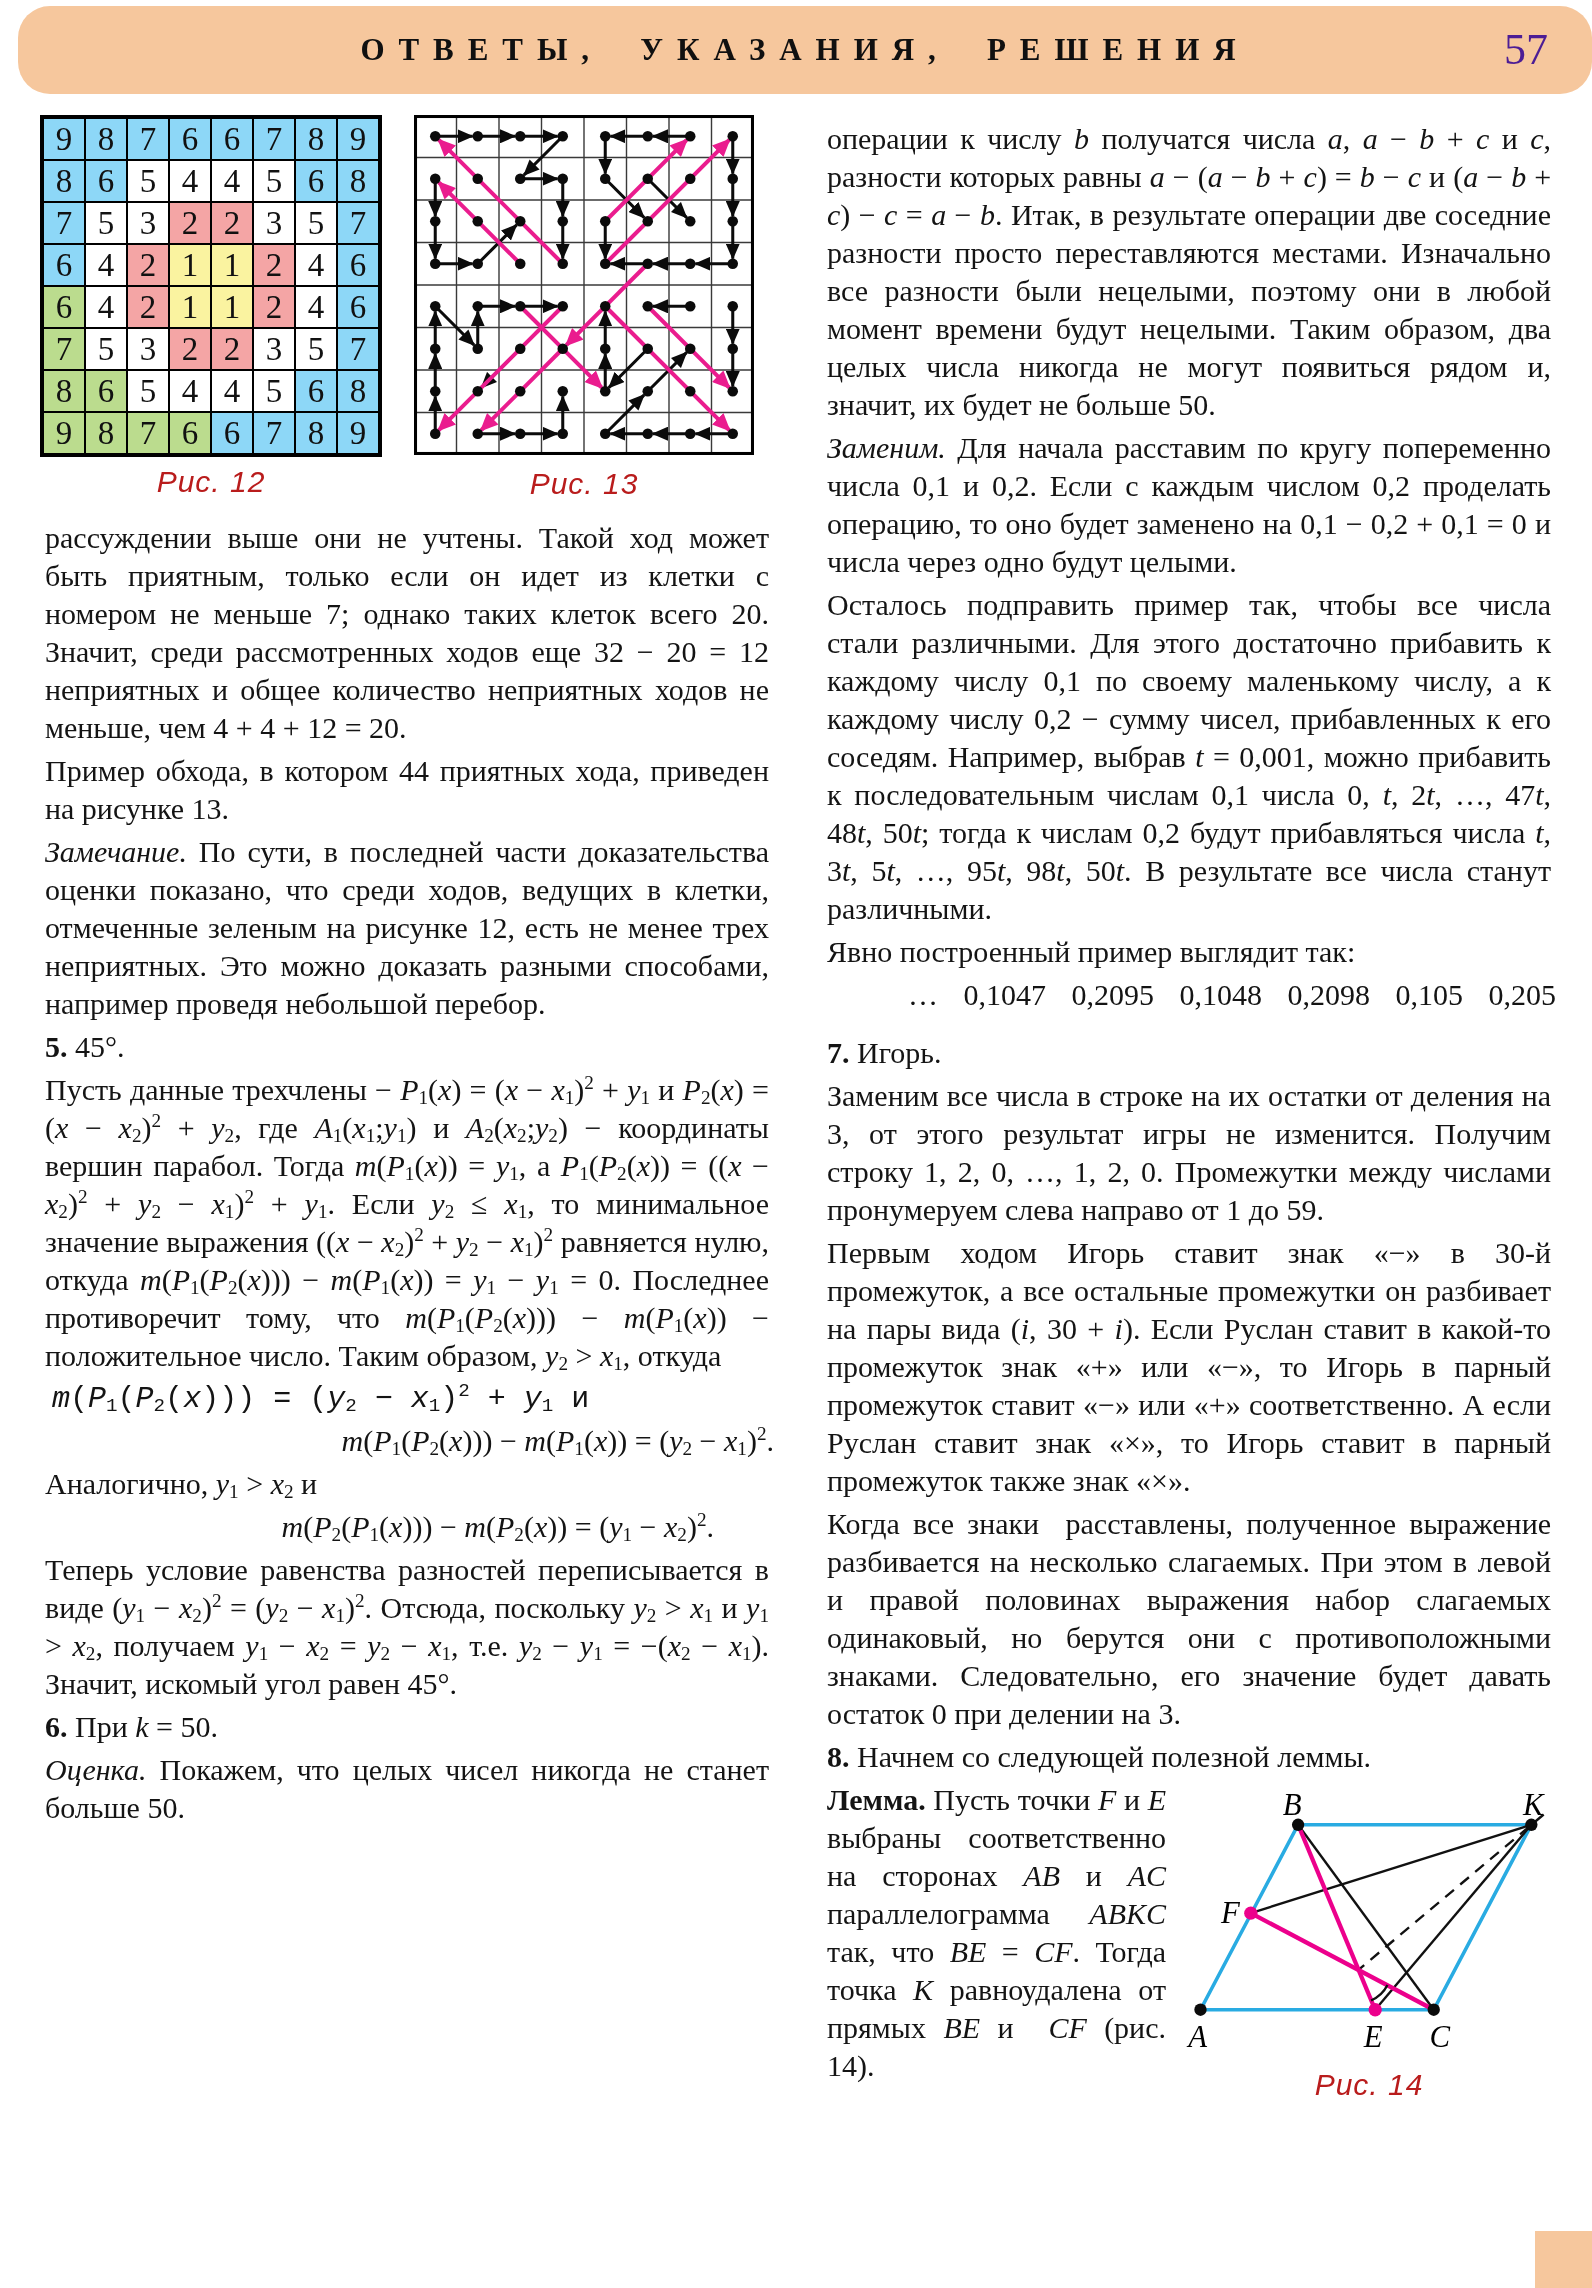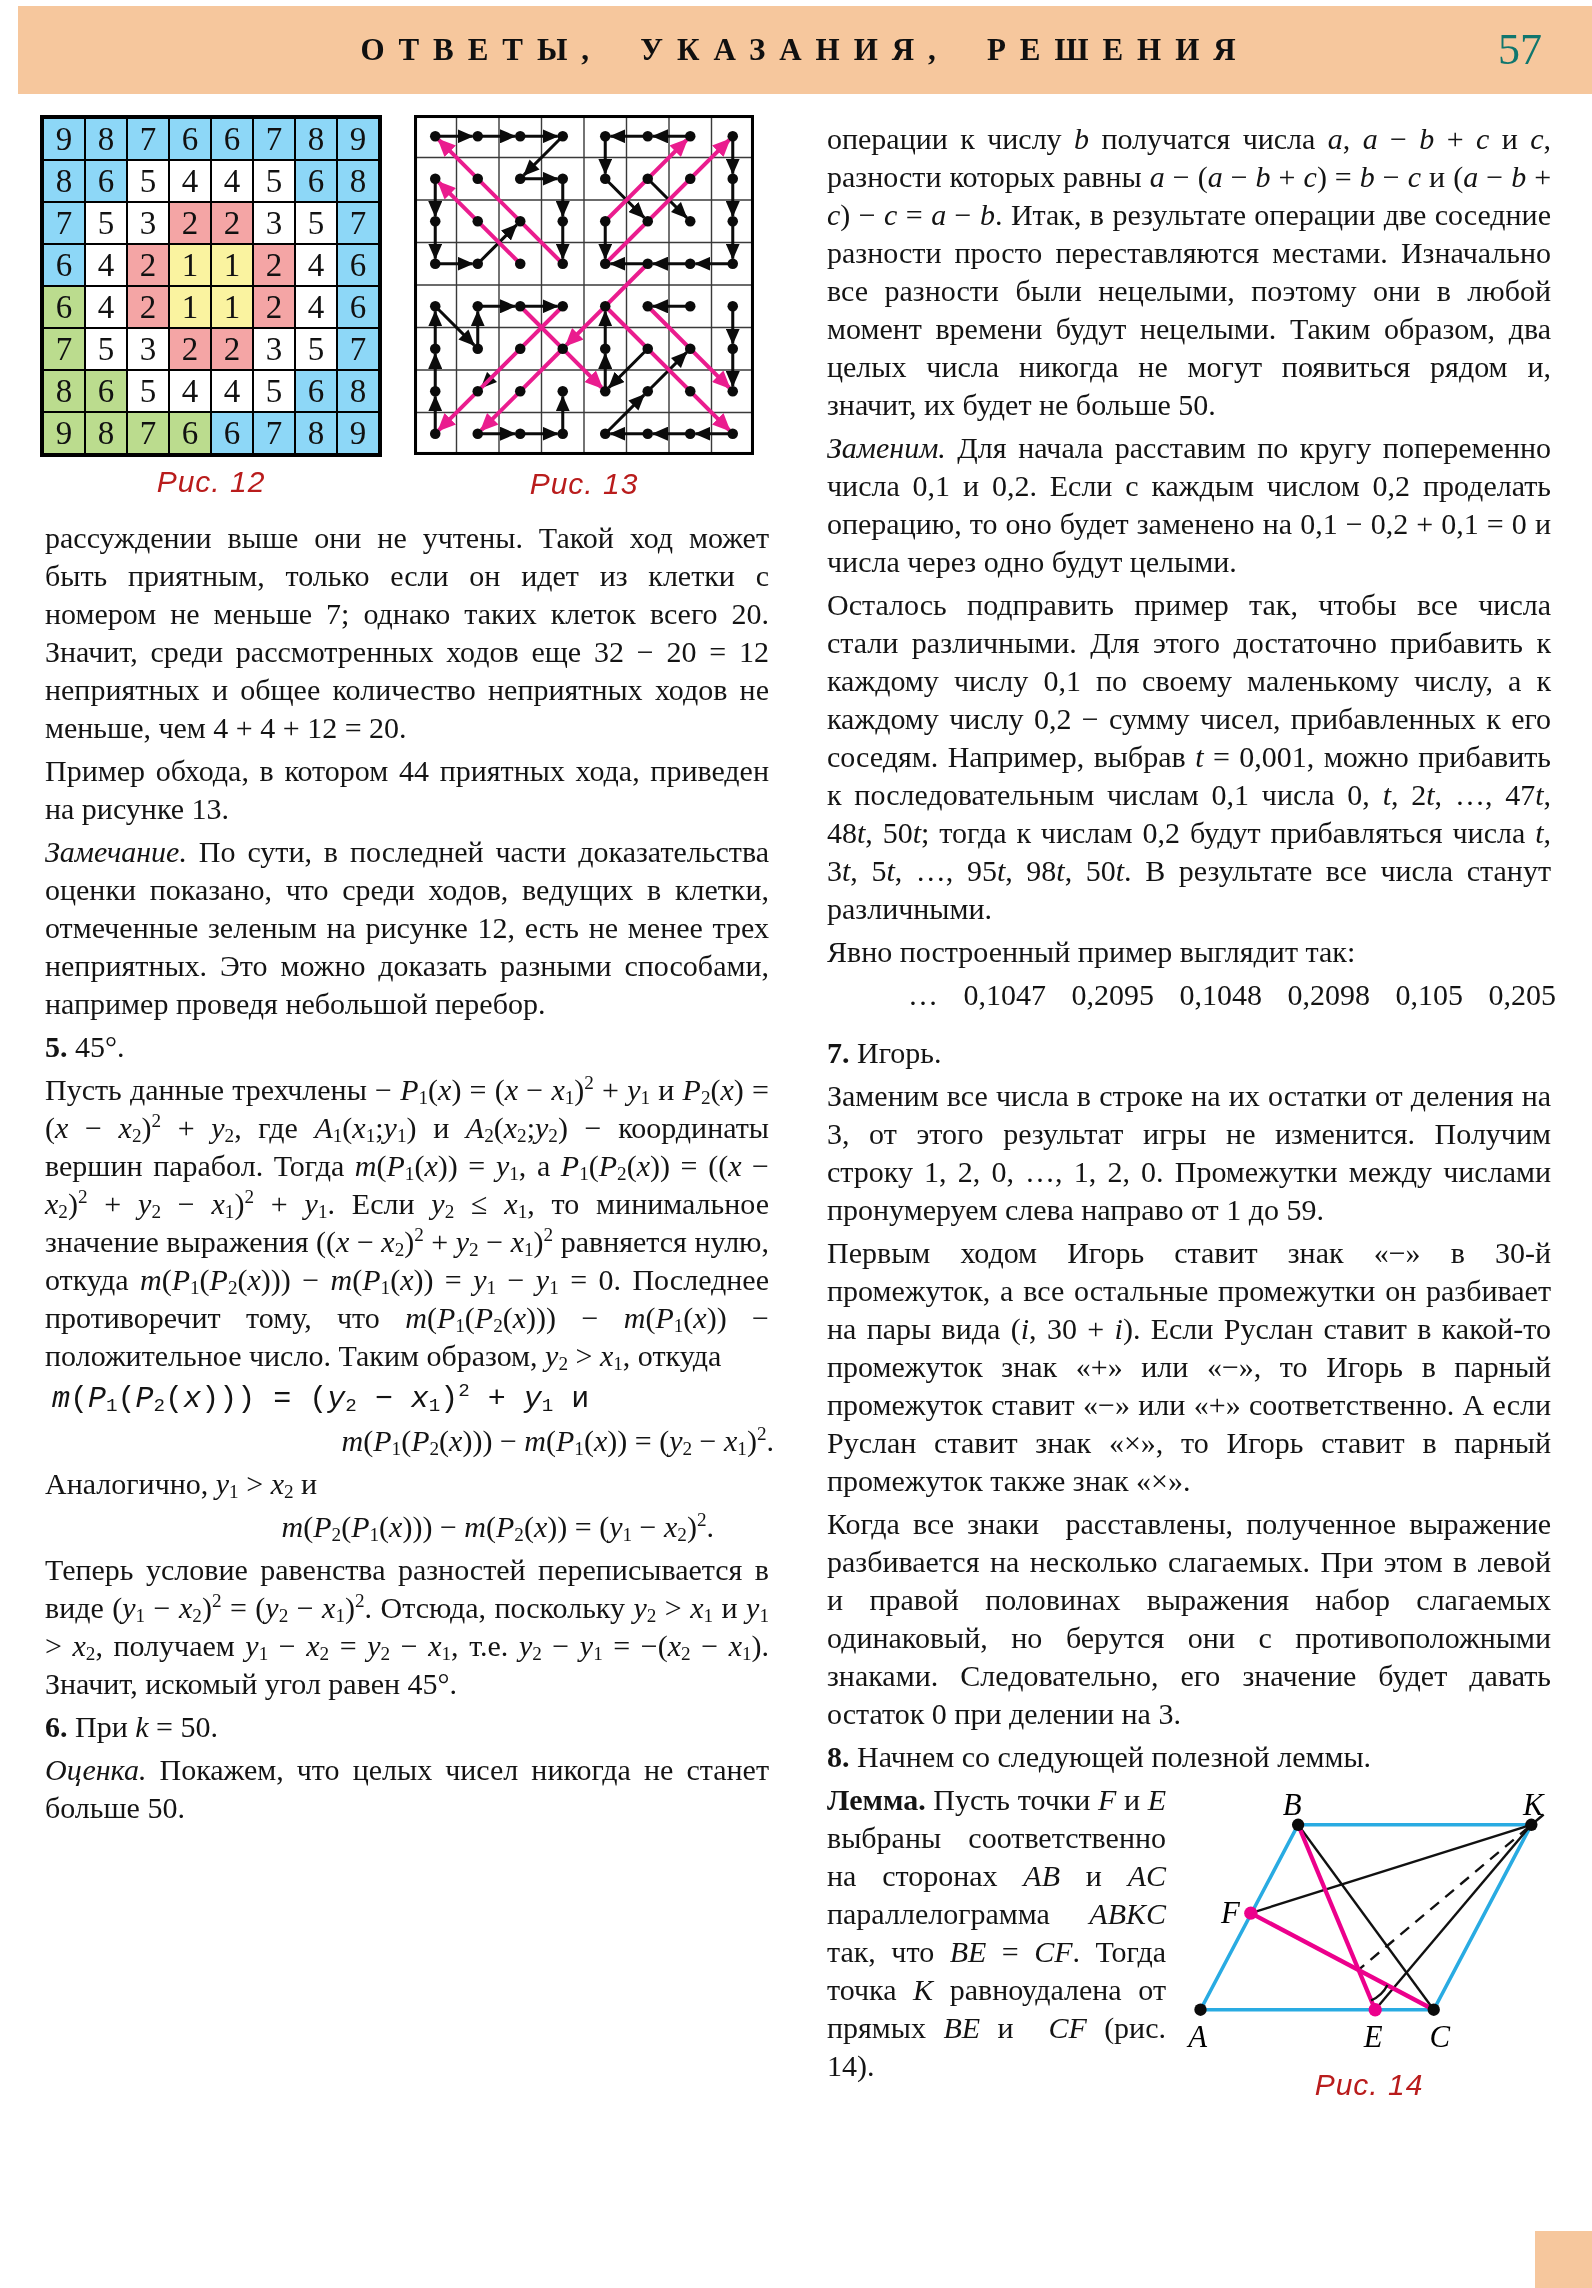--- a/index.html
+++ b/index.html
@@ -1,22 +1,22 @@
 <!DOCTYPE html>
 <html><head>
 <meta charset="utf-8">
 <style>
   html,body{margin:0;padding:0;background:#e8e8e8;}
   .page{position:relative;width:1592px;height:2289px;background:#ffffff;margin:0 auto;
         font-family:"Liberation Serif",serif;color:#141414;overflow:hidden;}
   
-  .header-band{position:absolute;left:18px;top:6px;width:1574px;height:88px;background:#F6C79D;}
+  .header-band{position:absolute;left:18px;top:6px;width:1574px;height:88px;background:#F6C79D;border-radius:32px;}
   .header-title{text-align:center;line-height:88px;font-size:31px;font-weight:bold;
                 letter-spacing:0.45em;word-spacing:0.5em;color:#101010;}
-  .page-number{position:absolute;right:50px;top:0;line-height:88px;font-size:44px;color:#0f766e;}
+  .page-number{position:absolute;right:44px;top:0;line-height:88px;font-size:44px;color:#4c1d95;}
   
   .columns{position:absolute;top:115px;left:40px;right:36px;display:flex;gap:48px;}
   .col{flex:1;min-width:0;}
   p{margin:5px;font-size:30px;line-height:38px;text-align:justify;}
   sub{font-size:64%;line-height:0;vertical-align:-0.22em;}
   sup{font-size:64%;line-height:0;vertical-align:0.55em;}
   .fl{text-align:left;margin:4px 12px;font-family:Liberation Mono, monospace;}
   .fr{text-align:right;margin:4px 0;}
   .fr2{text-align:right;padding-right:60px;margin:4px 0;}
   .nums-l{text-align:left;text-align-last:justify;margin:10px 0 2px 0;}

